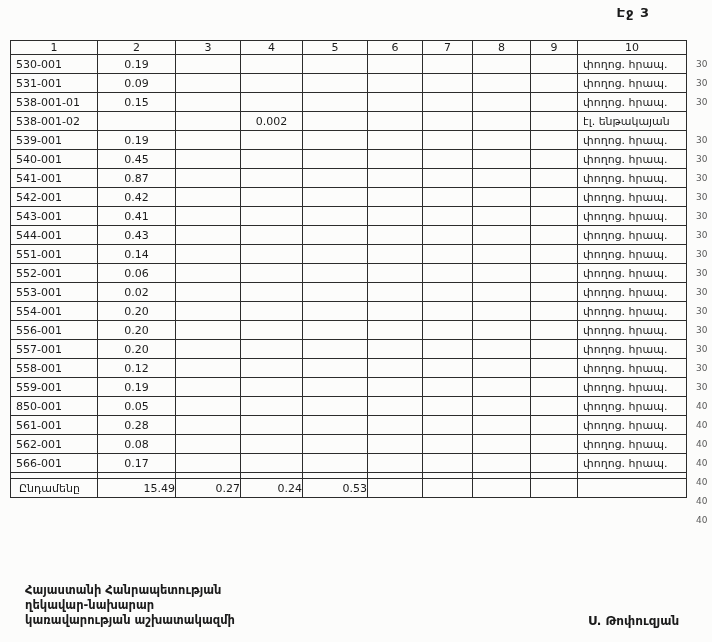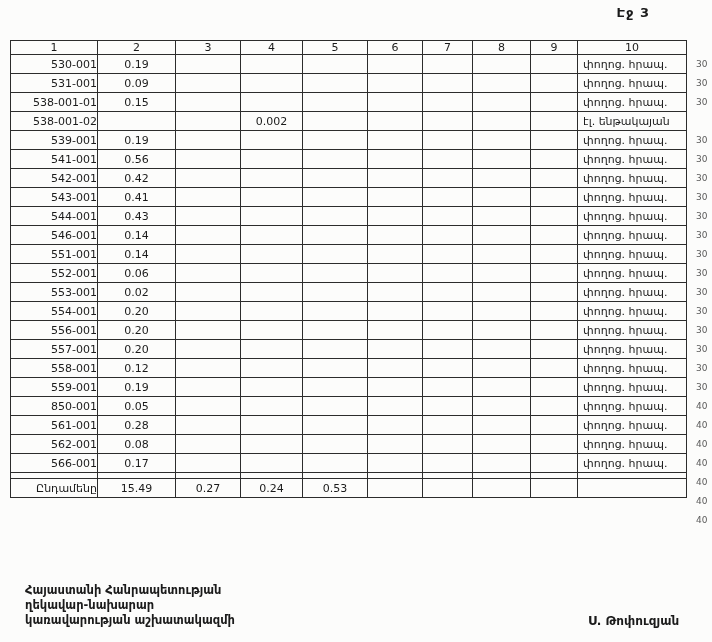--- a/index.html
+++ b/index.html
@@ -38,26 +38,26 @@
     height: 19px;
     overflow: hidden;
     white-space: nowrap;
     vertical-align: middle;
   }
   thead th {
     height: 14px;
     text-align: center;
     font-size: 11px;
   }
-  td.c1 { text-align: right; padding-left: 5px; }
+  td.c1 { text-align: left; padding-left: 5px; }
   td.c2, td.c3, td.c4, td.c5, td.c6, td.c7, td.c8, td.c9 { text-align: center; }
   td.c10 { text-align: left; padding-left: 5px; }
   tr.spacer td { height: 6px; }
-  tr.total td { height: 19px; }
-  tr.total td.c1 { text-align: right; padding-left: 0; }
+  tr.total td { height: 19px; text-align: right; }
+  tr.total td.c1 { text-align: left; padding-left: 8px; }
   .marks {
     position: absolute;
     top: 15px; 
     left: 682px;
     width: 26px;
   }
   .mark {
     height: 19px;
     line-height: 19px;
     font-size: 9px;
@@ -168,22 +168,34 @@
           <td class="c3"></td>
           <td class="c4"></td>
           <td class="c5"></td>
           <td class="c6"></td>
           <td class="c7"></td>
           <td class="c8"></td>
           <td class="c9"></td>
           <td class="c10">փողոց. հրապ.</td>
         </tr>
         <tr>
+          <td class="c1">540-001</td>
+          <td class="c2">0.45</td>
+          <td class="c3"></td>
+          <td class="c4"></td>
+          <td class="c5"></td>
+          <td class="c6"></td>
+          <td class="c7"></td>
+          <td class="c8"></td>
+          <td class="c9"></td>
+          <td class="c10">փողոց. հրապ.</td>
+        </tr>
+        <tr>
           <td class="c1">541-001</td>
-          <td class="c2">0.56</td>
+          <td class="c2">0.87</td>
           <td class="c3"></td>
           <td class="c4"></td>
           <td class="c5"></td>
           <td class="c6"></td>
           <td class="c7"></td>
           <td class="c8"></td>
           <td class="c9"></td>
           <td class="c10">փողոց. հրապ.</td>
         </tr>
         <tr>
@@ -206,32 +218,20 @@
           <td class="c5"></td>
           <td class="c6"></td>
           <td class="c7"></td>
           <td class="c8"></td>
           <td class="c9"></td>
           <td class="c10">փողոց. հրապ.</td>
         </tr>
         <tr>
           <td class="c1">544-001</td>
           <td class="c2">0.43</td>
-          <td class="c3"></td>
-          <td class="c4"></td>
-          <td class="c5"></td>
-          <td class="c6"></td>
-          <td class="c7"></td>
-          <td class="c8"></td>
-          <td class="c9"></td>
-          <td class="c10">փողոց. հրապ.</td>
-        </tr>
-        <tr>
-          <td class="c1">546-001</td>
-          <td class="c2">0.14</td>
           <td class="c3"></td>
           <td class="c4"></td>
           <td class="c5"></td>
           <td class="c6"></td>
           <td class="c7"></td>
           <td class="c8"></td>
           <td class="c9"></td>
           <td class="c10">փողոց. հրապ.</td>
         </tr>
         <tr>

